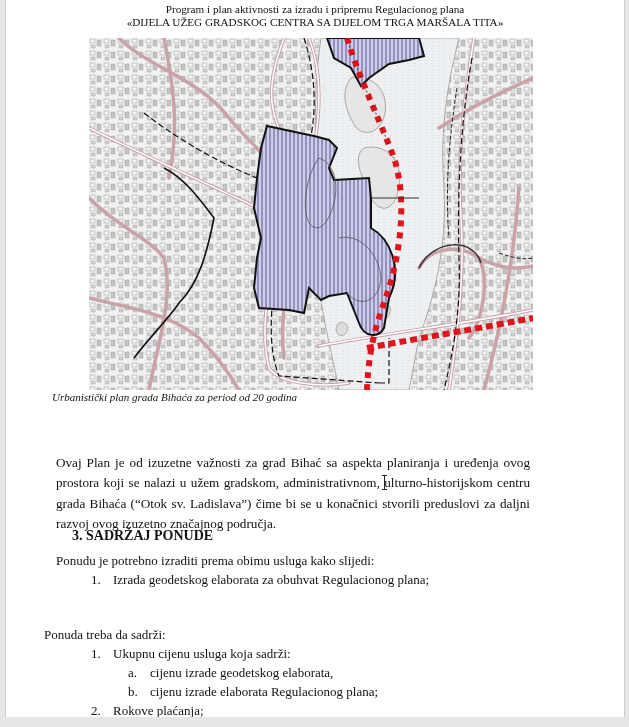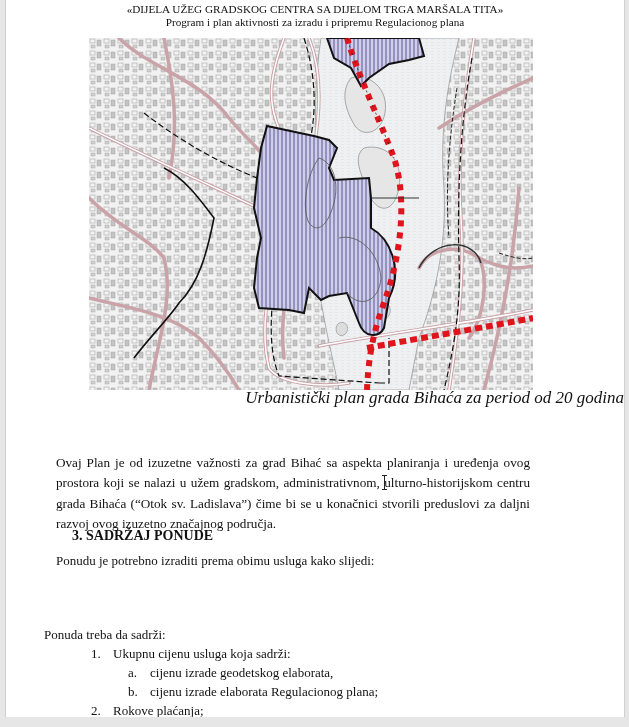--- a/index.html
+++ b/index.html
@@ -19,22 +19,22 @@
     .hdr {
       position: absolute; left: 0; right: 0; top: 3px;
       text-align: center; font-size: 11.2px; line-height: 12.5px;
     }
     .map {
       position: absolute; left: 83px; top: 38px; width: 444px; height: 352px;
       overflow: hidden; background: #f4f4f4;
     }
     .map svg { display: block; }
     .caption {
-      position: absolute; left: 0; right: 0; text-align: right;
-      font-style: italic; font-size: 17px; line-height: 13px; margin-left: 46px;
+      position: absolute; left: 0; right: 0; text-align: left;
+      font-style: italic; font-size: 11px; line-height: 13px; margin-left: 46px;
     }
     .para {
       position: absolute; left: 50px; width: 474px;
       font-size: 13.2px; line-height: 20.3px; text-align: justify; margin-top: 16px;
     }
     .cursor {
       display: inline-block; width: 1px; height: 15px; background: #222;
       vertical-align: -3px; margin: 0 -1px 0 0; position: relative;
     }
     .cursor::before, .cursor::after {
@@ -48,22 +48,22 @@
     .line { position: absolute; font-size: 13px; white-space: nowrap; }
     .num { display: inline-block; width: 22px; }
     .cut { position: absolute; left: 0; right: 0; top: 717px; height: 10px; background: #e6e6e6; }
   </style>
 </head>
 <body>
 
 <div class="page">
 
   <div class="hdr">
+    <div>Program i plan aktivnosti za izradu i pripremu Regulacionog plana</div>
     <div>«DIJELA  UŽEG GRADSKOG CENTRA SA DIJELOM TRGA MARŠALA TITA»</div>
-    <div>Program i plan aktivnosti za izradu i pripremu Regulacionog plana</div>
   </div>
 
   <div class="map">
     <svg width="444" height="352" viewBox="0 0 444 352" xmlns="http://www.w3.org/2000/svg">
       <defs>
         <pattern id="hatch" width="4" height="4" patternUnits="userSpaceOnUse">
           <rect width="4" height="4" fill="#cfcde9"></rect>
           <line x1="1" y1="0" x2="1" y2="4" stroke="#3a3a7a" stroke-width="0.8"></line>
         </pattern>
         <pattern id="blocks" width="14" height="12" patternUnits="userSpaceOnUse">
@@ -144,20 +144,23 @@
   <div class="caption" style="top:391px">Urbanistički plan grada Bihaća za period od 20 godina</div>
 
   <div class="para" style="top:437px">
     <span>Ovaj Plan je od izuzetne važnosti za grad Bihać sa aspekta planiranja i uređenja ovog prostora koji se nalazi u užem gradskom, administrativnom, </span><span class="cursor"></span><span>ulturno-historijskom centru grada Bihaća (“Otok sv. Ladislava”) čime bi se u konačnici stvorili preduslovi za daljni razvoj ovog izuzetno značajnog područja.</span>
   </div>
 
   <div class="h3" style="top:528px">3. SADRŽAJ PONUDE</div>
 
   <div class="line" style="left:50px; top:553px">Ponudu je potrebno izraditi prema obimu usluga kako slijedi:</div>
 
+  <div class="line" style="left:85px; top:572px">
+    <span class="num">1.</span><span>Izrada geodetskog elaborata za obuhvat Regulacionog plana;</span>
+  </div>
 
   <div class="line" style="left:38px; top:627px">Ponuda treba da sadrži:</div>
 
   <div class="line" style="left:85px; top:646px">
     <span class="num">1.</span><span>Ukupnu cijenu usluga koja sadrži:</span>
   </div>
   <div class="line" style="left:122px; top:665px">
     <span class="num">a.</span><span>cijenu izrade geodetskog elaborata,</span>
   </div>
   <div class="line" style="left:122px; top:684px">

